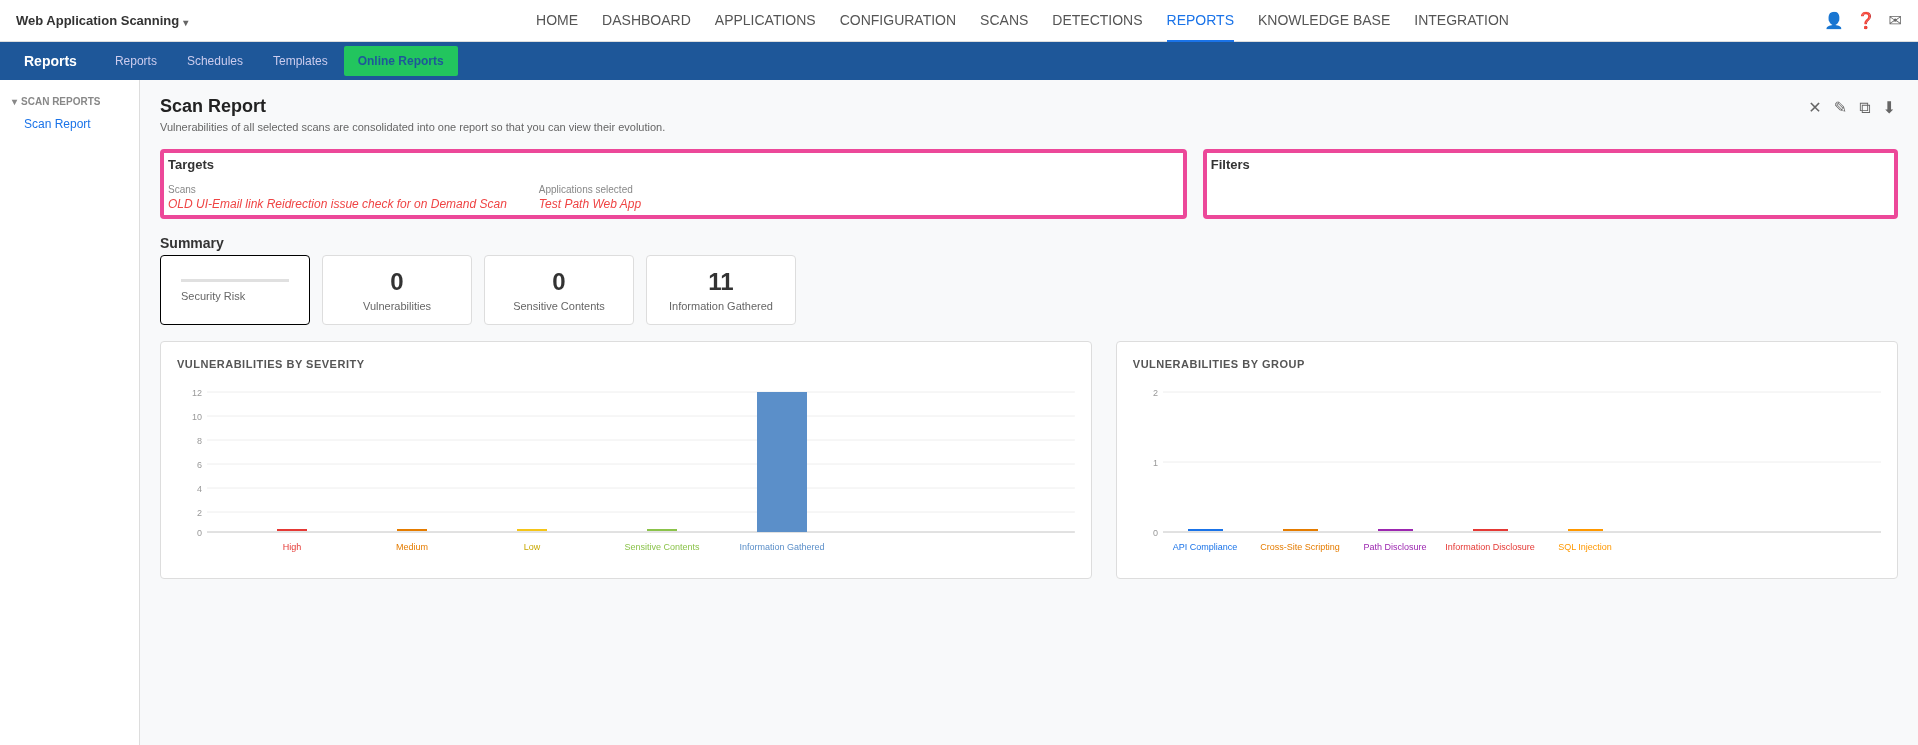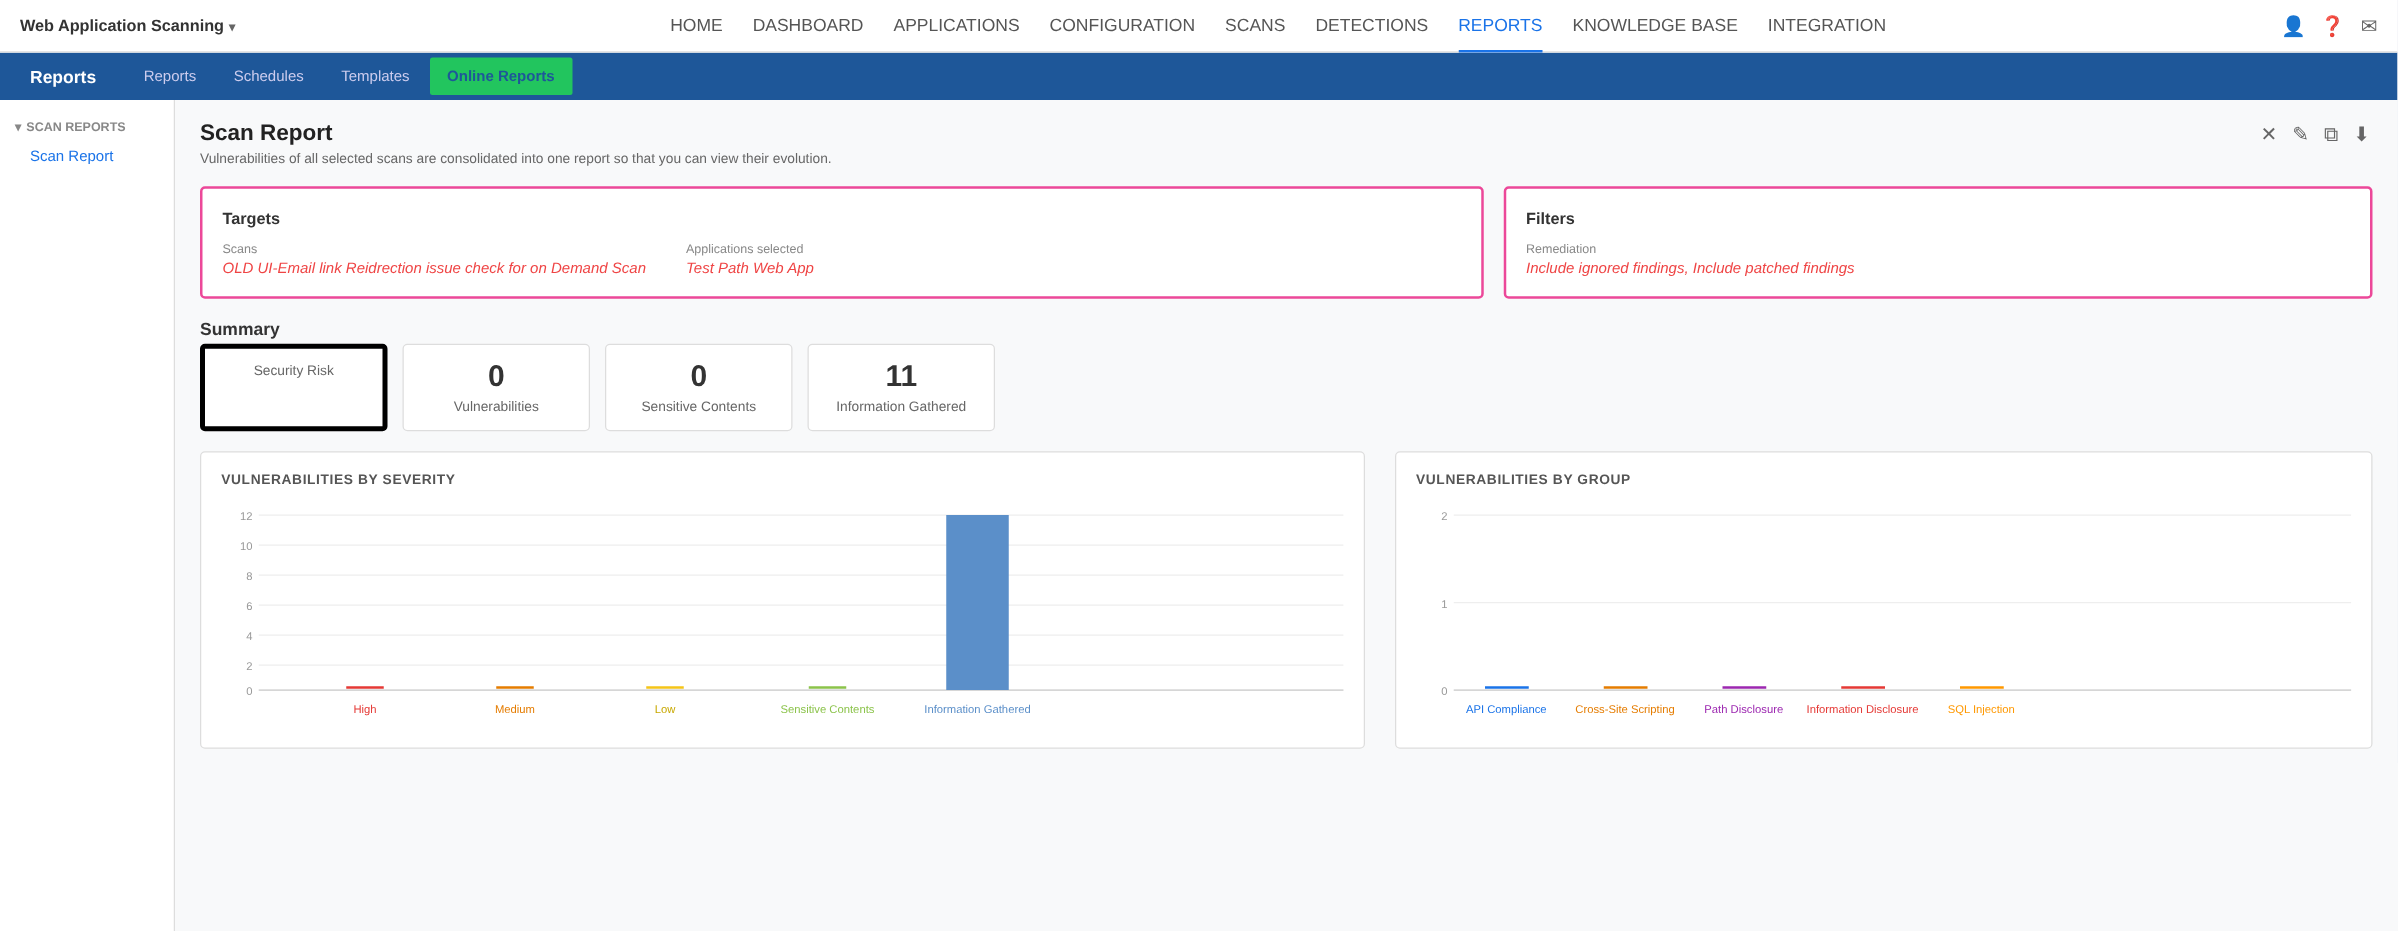--- a/index.html
+++ b/index.html
@@ -153,23 +153,23 @@
     }
 
     
     .cards-row {
       display: flex;
       gap: 16px;
       margin-bottom: 16px;
     }
     .info-card {
       background: #fff;
-      border: 2px solid #ec4899;
+      border: 4px solid #ec4899;
       border-radius: 4px;
-      padding: 16px;
+      padding: 4px;
       flex: 1;
     }
     .info-card-title {
       font-size: 13px;
       font-weight: bold;
       color: #333;
       margin-bottom: 12px;
     }
     .info-card-row {
       display: flex;
@@ -212,26 +212,26 @@
       font-weight: bold;
       color: #333;
       margin-bottom: 4px;
     }
     .summary-card-label {
       font-size: 11px;
       color: #666;
     }
     .summary-card-security {
       background: #fff;
-      border: 4px solid #000000;
+      border: 1px solid #000000;
       border-radius: 4px;
       padding: 12px 20px;
       min-width: 150px;
       display: flex;
-      flex-direction: row;
+      flex-direction: column;
       justify-content: center;
     }
     .security-bar {
       height: 3px;
       background: #e0e0e0;
       margin-bottom: 8px;
     }
     .security-label {
       font-size: 11px;
       color: #666;
@@ -350,24 +350,20 @@
             <span>OLD UI-Email link Reidrection issue check for on Demand Scan</span>
           </div>
           <div class="info-field">
             <label>Applications selected</label>
             <span>Test Path Web App</span>
           </div>
         </div>
       </div>
       <div class="info-card" style="max-width:40%">
         <div class="info-card-title">Filters</div>
-        <div class="info-field">
-          <label>Remediation</label>
-          <span>Include ignored findings, Include patched findings</span>
-        </div>
       </div>
     </div>
 
     <div class="section-title">Summary</div>
     <div class="summary-cards">
 
       <div class="summary-card-security">
         <div class="security-bar"></div>
         <div class="security-label">Security Risk</div>
       </div>

